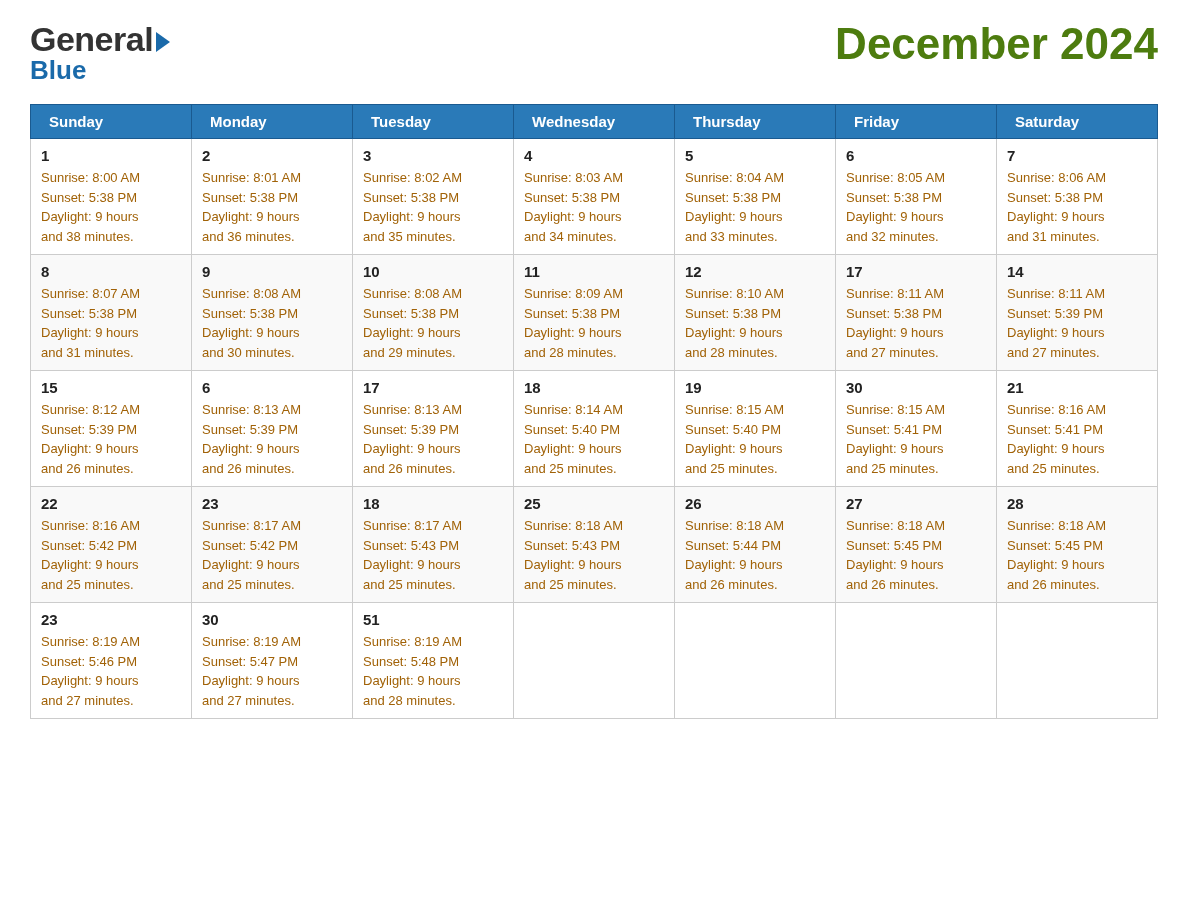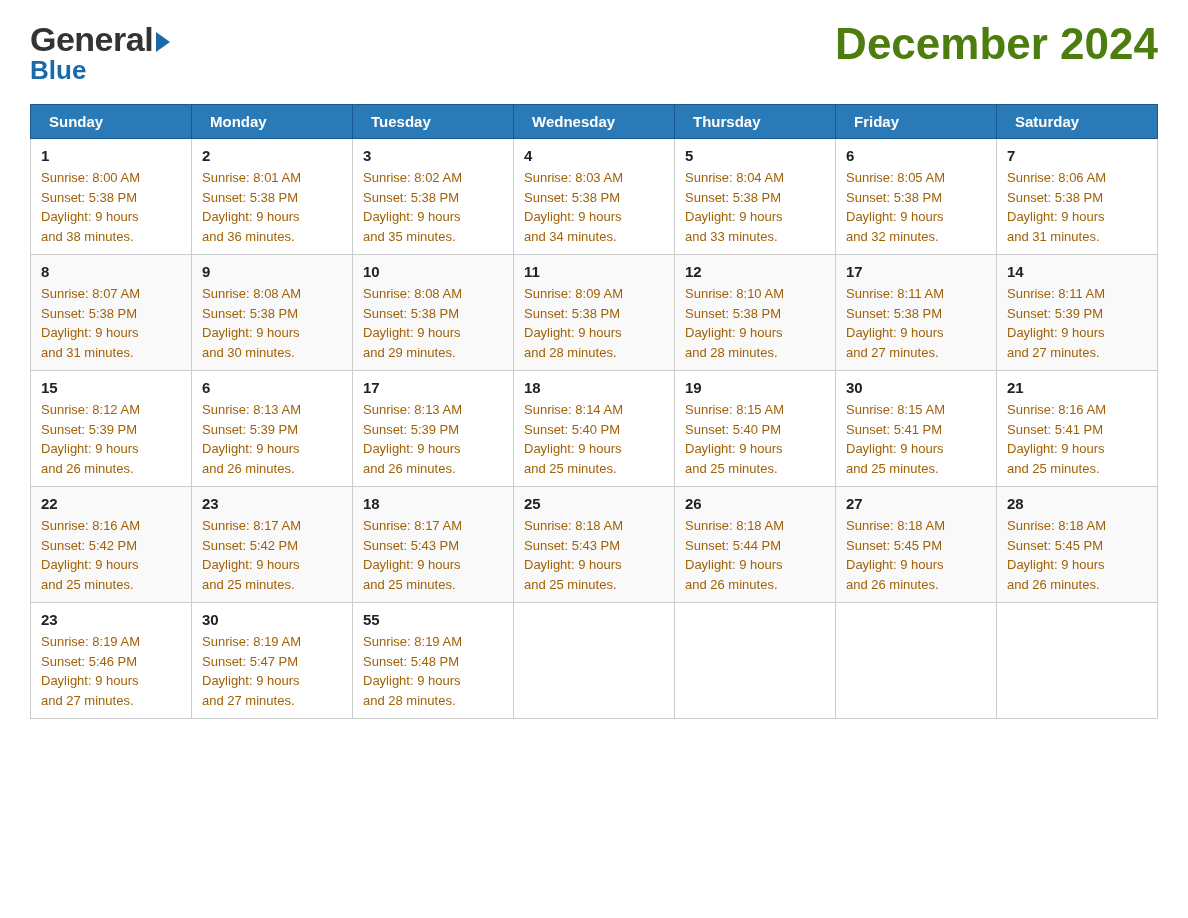--- a/index.html
+++ b/index.html
@@ -258,21 +258,21 @@
       <tr>
         <td>
         <span class="day-number">23</span>
         <span class="day-info">Sunrise: 8:19 AM<br>Sunset: 5:46 PM<br>Daylight: 9 hours<br>and 27 minutes.</span>
       </td>
         <td>
         <span class="day-number">30</span>
         <span class="day-info">Sunrise: 8:19 AM<br>Sunset: 5:47 PM<br>Daylight: 9 hours<br>and 27 minutes.</span>
       </td>
         <td>
-        <span class="day-number">55</span>
+        <span class="day-number">51</span>
         <span class="day-info">Sunrise: 8:19 AM<br>Sunset: 5:48 PM<br>Daylight: 9 hours<br>and 28 minutes.</span>
       </td>
         <td class="empty"></td>
         <td class="empty"></td>
         <td class="empty"></td>
         <td class="empty"></td>
       </tr>
     </tbody>
 </table>
 

